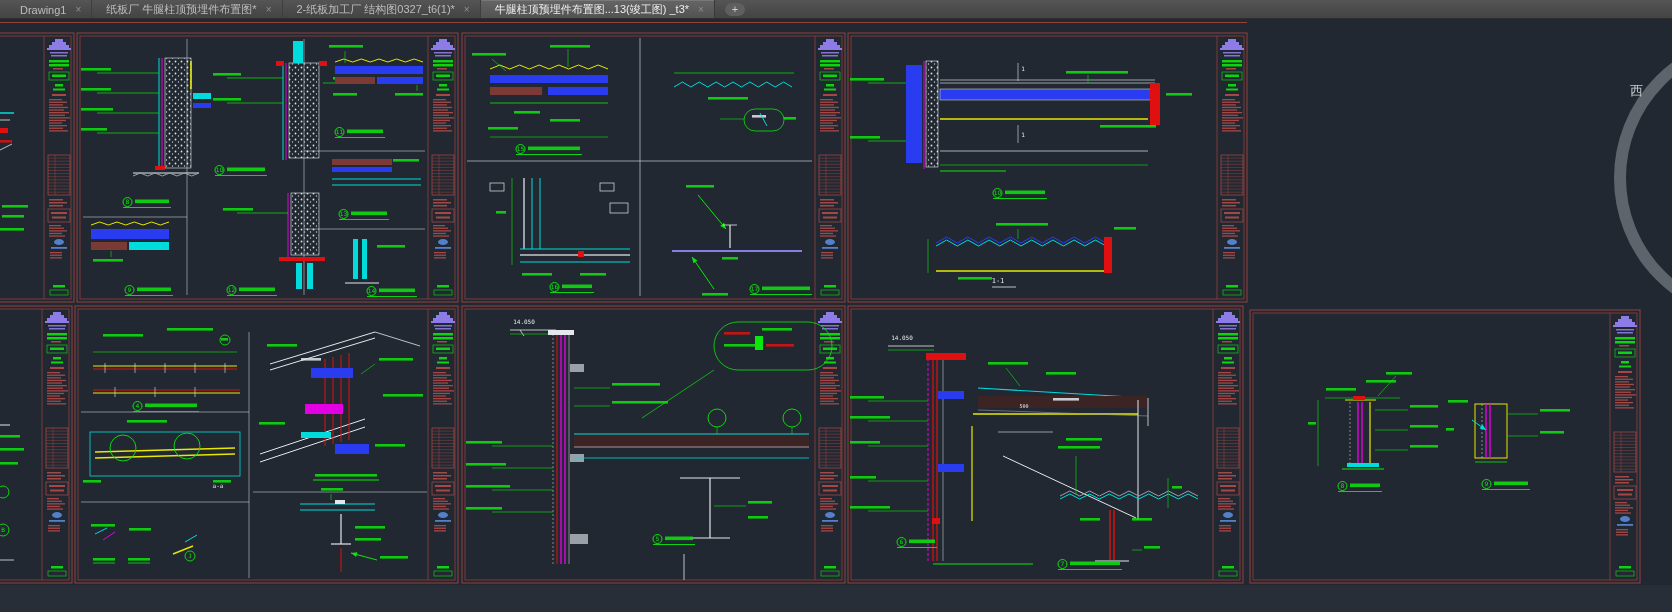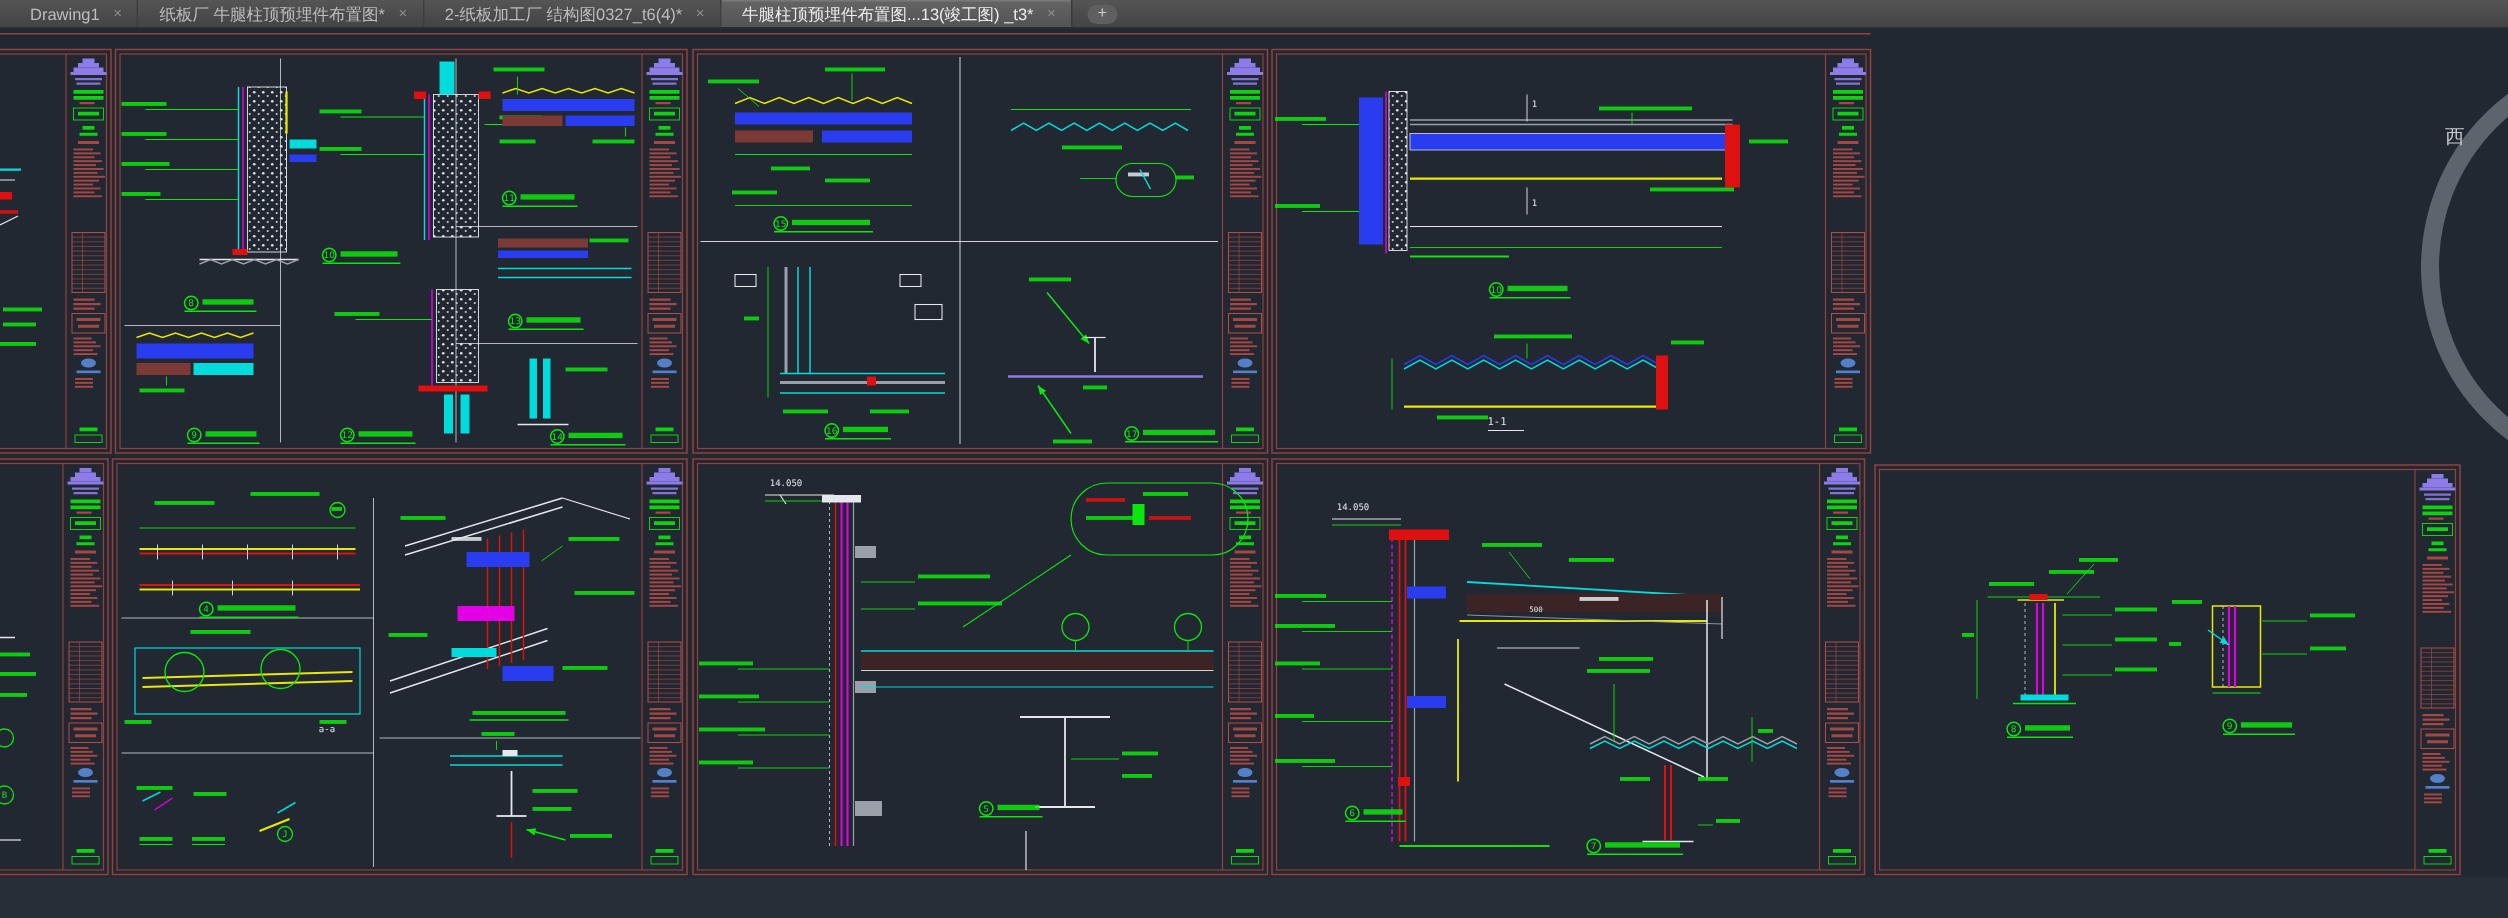--- a/index.html
+++ b/index.html
@@ -32,21 +32,21 @@
   <div id="tabbar">
       <div class="tab">
         <span>Drawing1</span>
         <span class="close">×</span>
       </div>
       <div class="tab">
         <span>纸板厂 牛腿柱顶预埋件布置图*</span>
         <span class="close">×</span>
       </div>
       <div class="tab">
-        <span>2-纸板加工厂 结构图0327_t6(4)*</span>
+        <span>2-纸板加工厂 结构图0327_t6(1)*</span>
         <span class="close">×</span>
       </div>
       <div class="tab active">
         <span>牛腿柱顶预埋件布置图...13(竣工图) _t3*</span>
         <span class="close">×</span>
       </div>
       <div class="newtab">+</div>
     </div>
   <div id="canvas" style="background: rgb(33, 40, 49);">
     <svg id="scene" width="1672" height="593" viewBox="0 19 1672 593">

